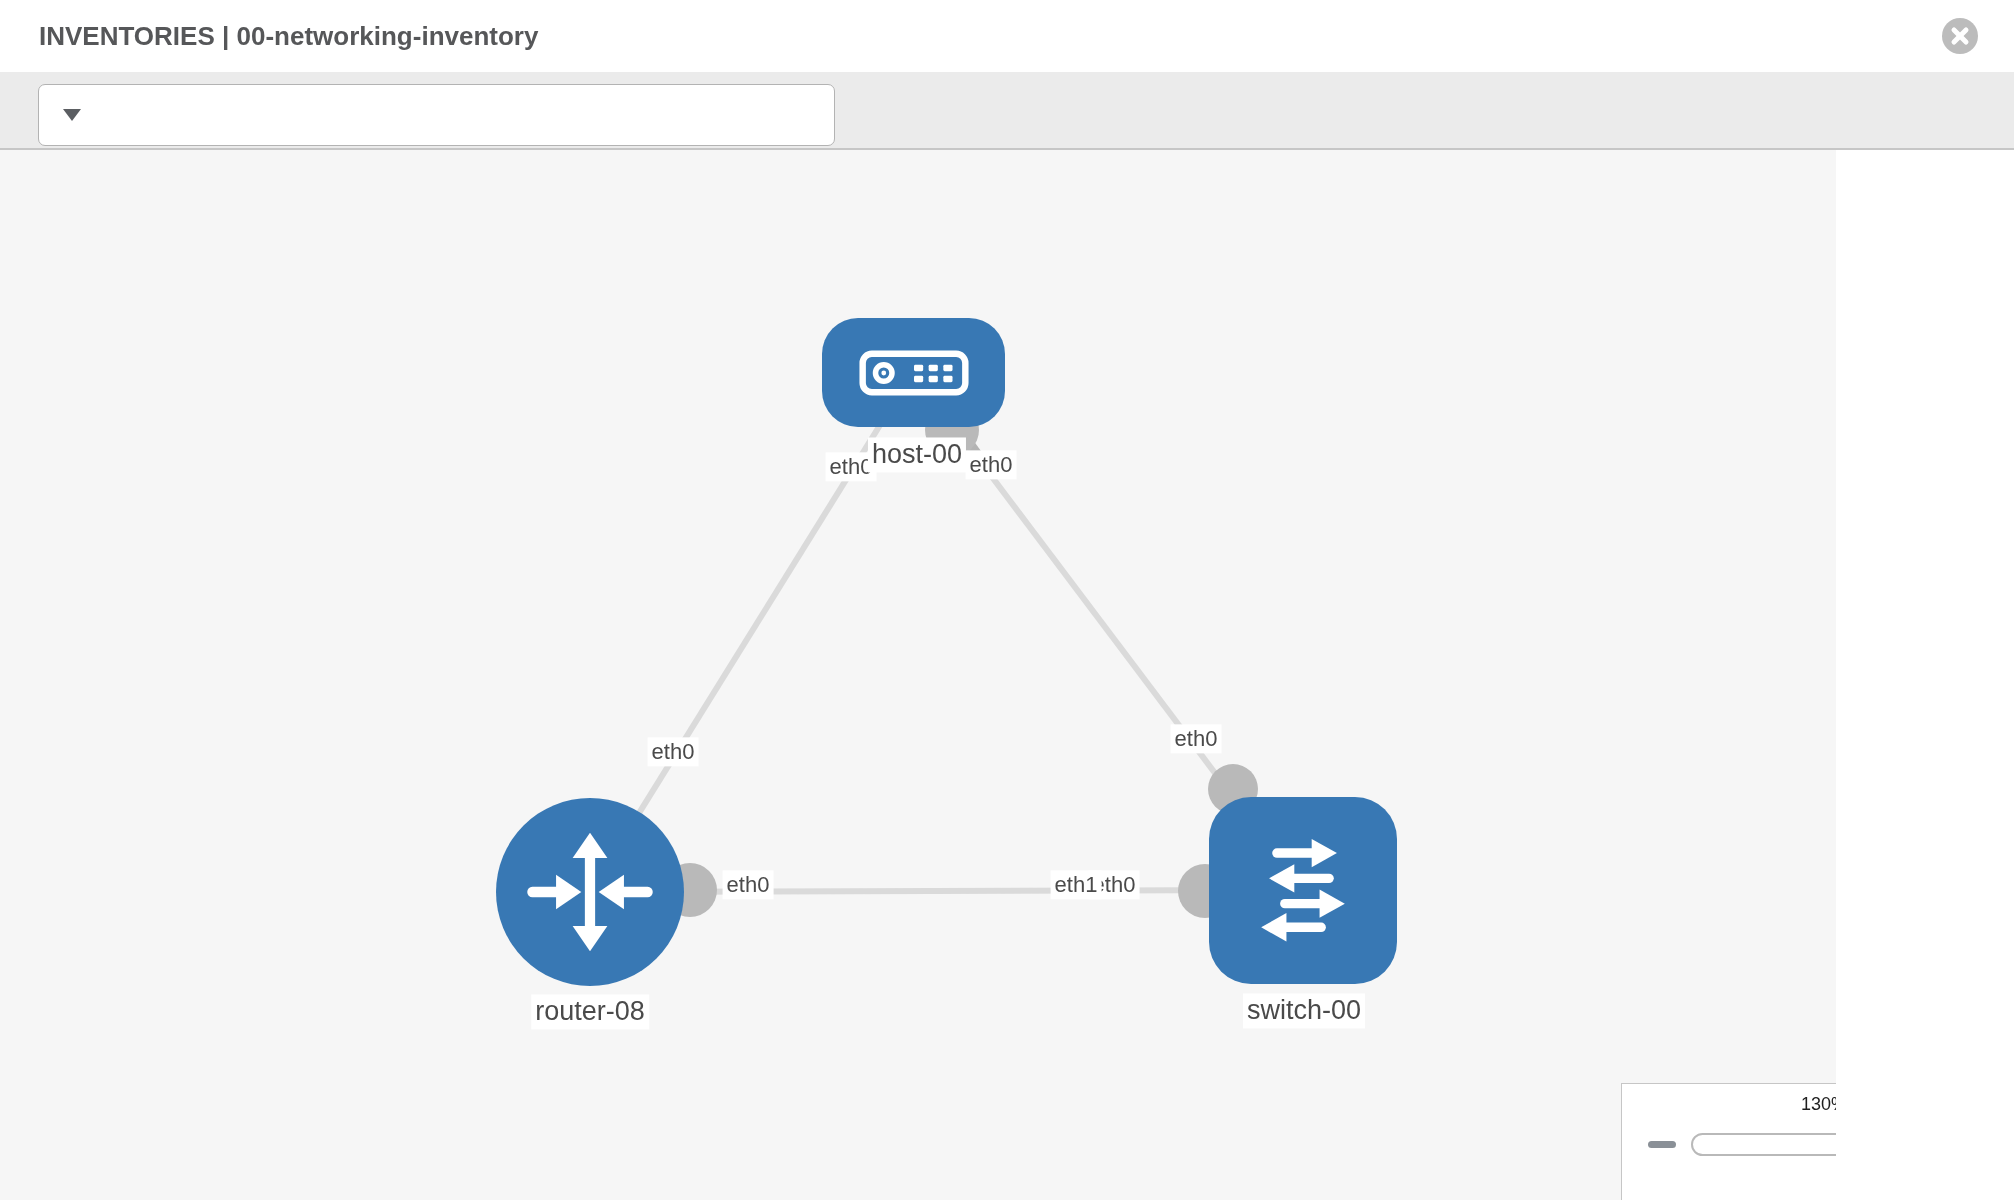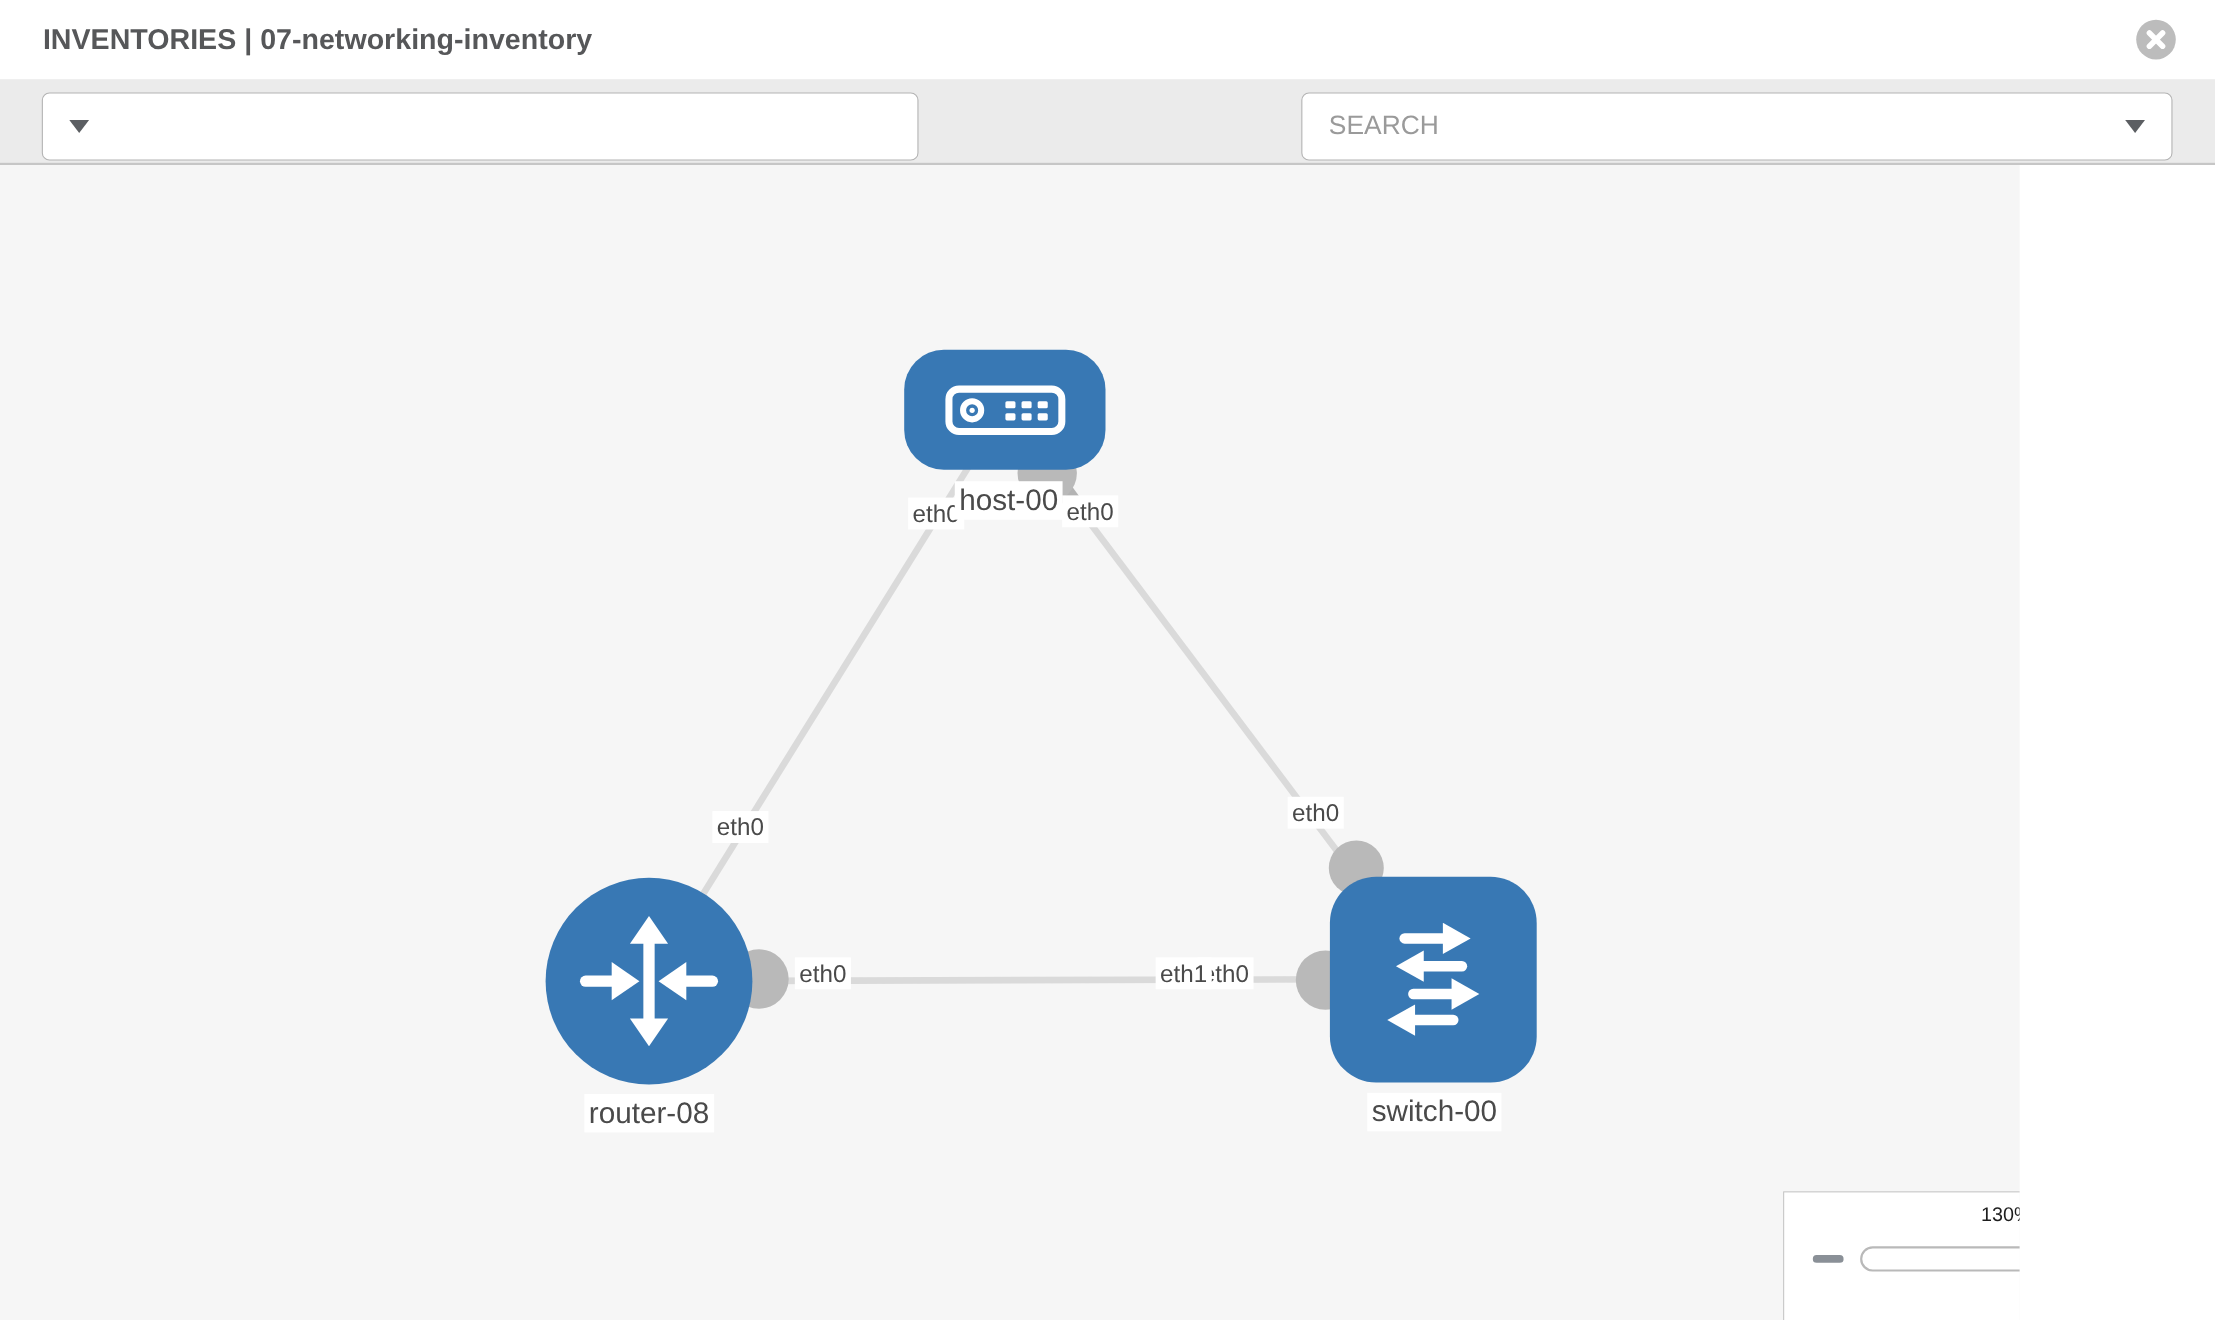--- a/index.html
+++ b/index.html
@@ -60,21 +60,21 @@
     border-radius:4px; background:#8a9097; }
   .zoom-track { position:absolute; left:69px; top:49px; width:268px; height:23px;
     border:2px solid #b9b9b9; border-radius:12px; background:#ffffff; cursor:pointer; }
   .zoom-knob { position:absolute; left:223px; top:41px; width:39px; height:39px;
     border-radius:50%; background:#3878b4; cursor:grab; }
 </style>
 </head>
 <body>
 
 <div class="header">
-  <div class="header-title">INVENTORIES | 07-networking-inventory</div>
+  <div class="header-title">INVENTORIES | 00-networking-inventory</div>
   <div class="close-btn">
     <svg width="20" height="20" viewBox="0 0 20 20">
       <line x1="4" y1="4" x2="16" y2="16" stroke="#ffffff" stroke-width="5" stroke-linecap="round"></line>
       <line x1="16" y1="4" x2="4" y2="16" stroke="#ffffff" stroke-width="5" stroke-linecap="round"></line>
     </svg>
   </div>
 </div>
 
 <div class="toolbar">
   <div class="dropdown dropdown-actions">
@@ -85,24 +85,20 @@
     <svg viewBox="0 0 512 512">
         <path d="M507.73 109.1c-2.24-9.03-13.54-12.09-20.12-5.51l-74.36 74.36-67.88-11.31-11.31-67.88 74.36-74.36c6.62-6.62 3.43-17.9-5.66-20.16-47.38-11.74-99.55.91-136.58 37.93-39.64 39.64-50.55 97.1-34.05 147.2L18.74 402.76c-24.99 24.99-24.99 65.51 0 90.5 24.99 24.99 65.51 24.99 90.5 0l213.21-213.21c50.12 16.71 107.47 5.68 147.37-34.22 37.07-37.07 49.7-89.32 37.91-136.73zM64 472c-13.25 0-24-10.75-24-24 0-13.26 10.75-24 24-24s24 10.74 24 24c0 13.25-10.75 24-24 24z"></path>
       </svg>
   </div>
   <div class="tool-icon tool-key">
     <svg viewBox="0 0 512 512">
         <path d="M512 176.001C512 273.203 433.202 352 336 352c-11.22 0-22.19-1.062-32.827-3.069l-24.012 27.014A23.999 23.999 0 0 1 261.223 384H224v40c0 13.255-10.745 24-24 24h-40v40c0 13.255-10.745 24-24 24H24c-13.255 0-24-10.745-24-24v-78.059c0-6.365 2.529-12.47 7.029-16.971l161.802-161.802C163.108 213.814 160 195.271 160 176 160 78.798 238.797.001 335.999 0 433.488-.001 512 78.511 512 176.001zM336 128c0 26.51 21.49 48 48 48s48-21.49 48-48-21.49-48-48-48-48 21.49-48 48z"></path>
       </svg>
   </div>
 
-  <div class="dropdown dropdown-search">
-    <span class="dropdown-label">SEARCH</span>
-    <span class="caret-down"></span>
-  </div>
 </div>
 
 <div class="canvas">
 
   <svg class="net-svg" width="2014" height="1050" viewBox="0 0 2014 1050">
 
     <line x1="913" y1="222" x2="590" y2="742" stroke="#dadada" stroke-width="6"></line>
     <line x1="913" y1="222" x2="1303" y2="740" stroke="#dadada" stroke-width="6"></line>
     <line x1="590" y1="742" x2="1303" y2="740" stroke="#dadada" stroke-width="6"></line>
 

